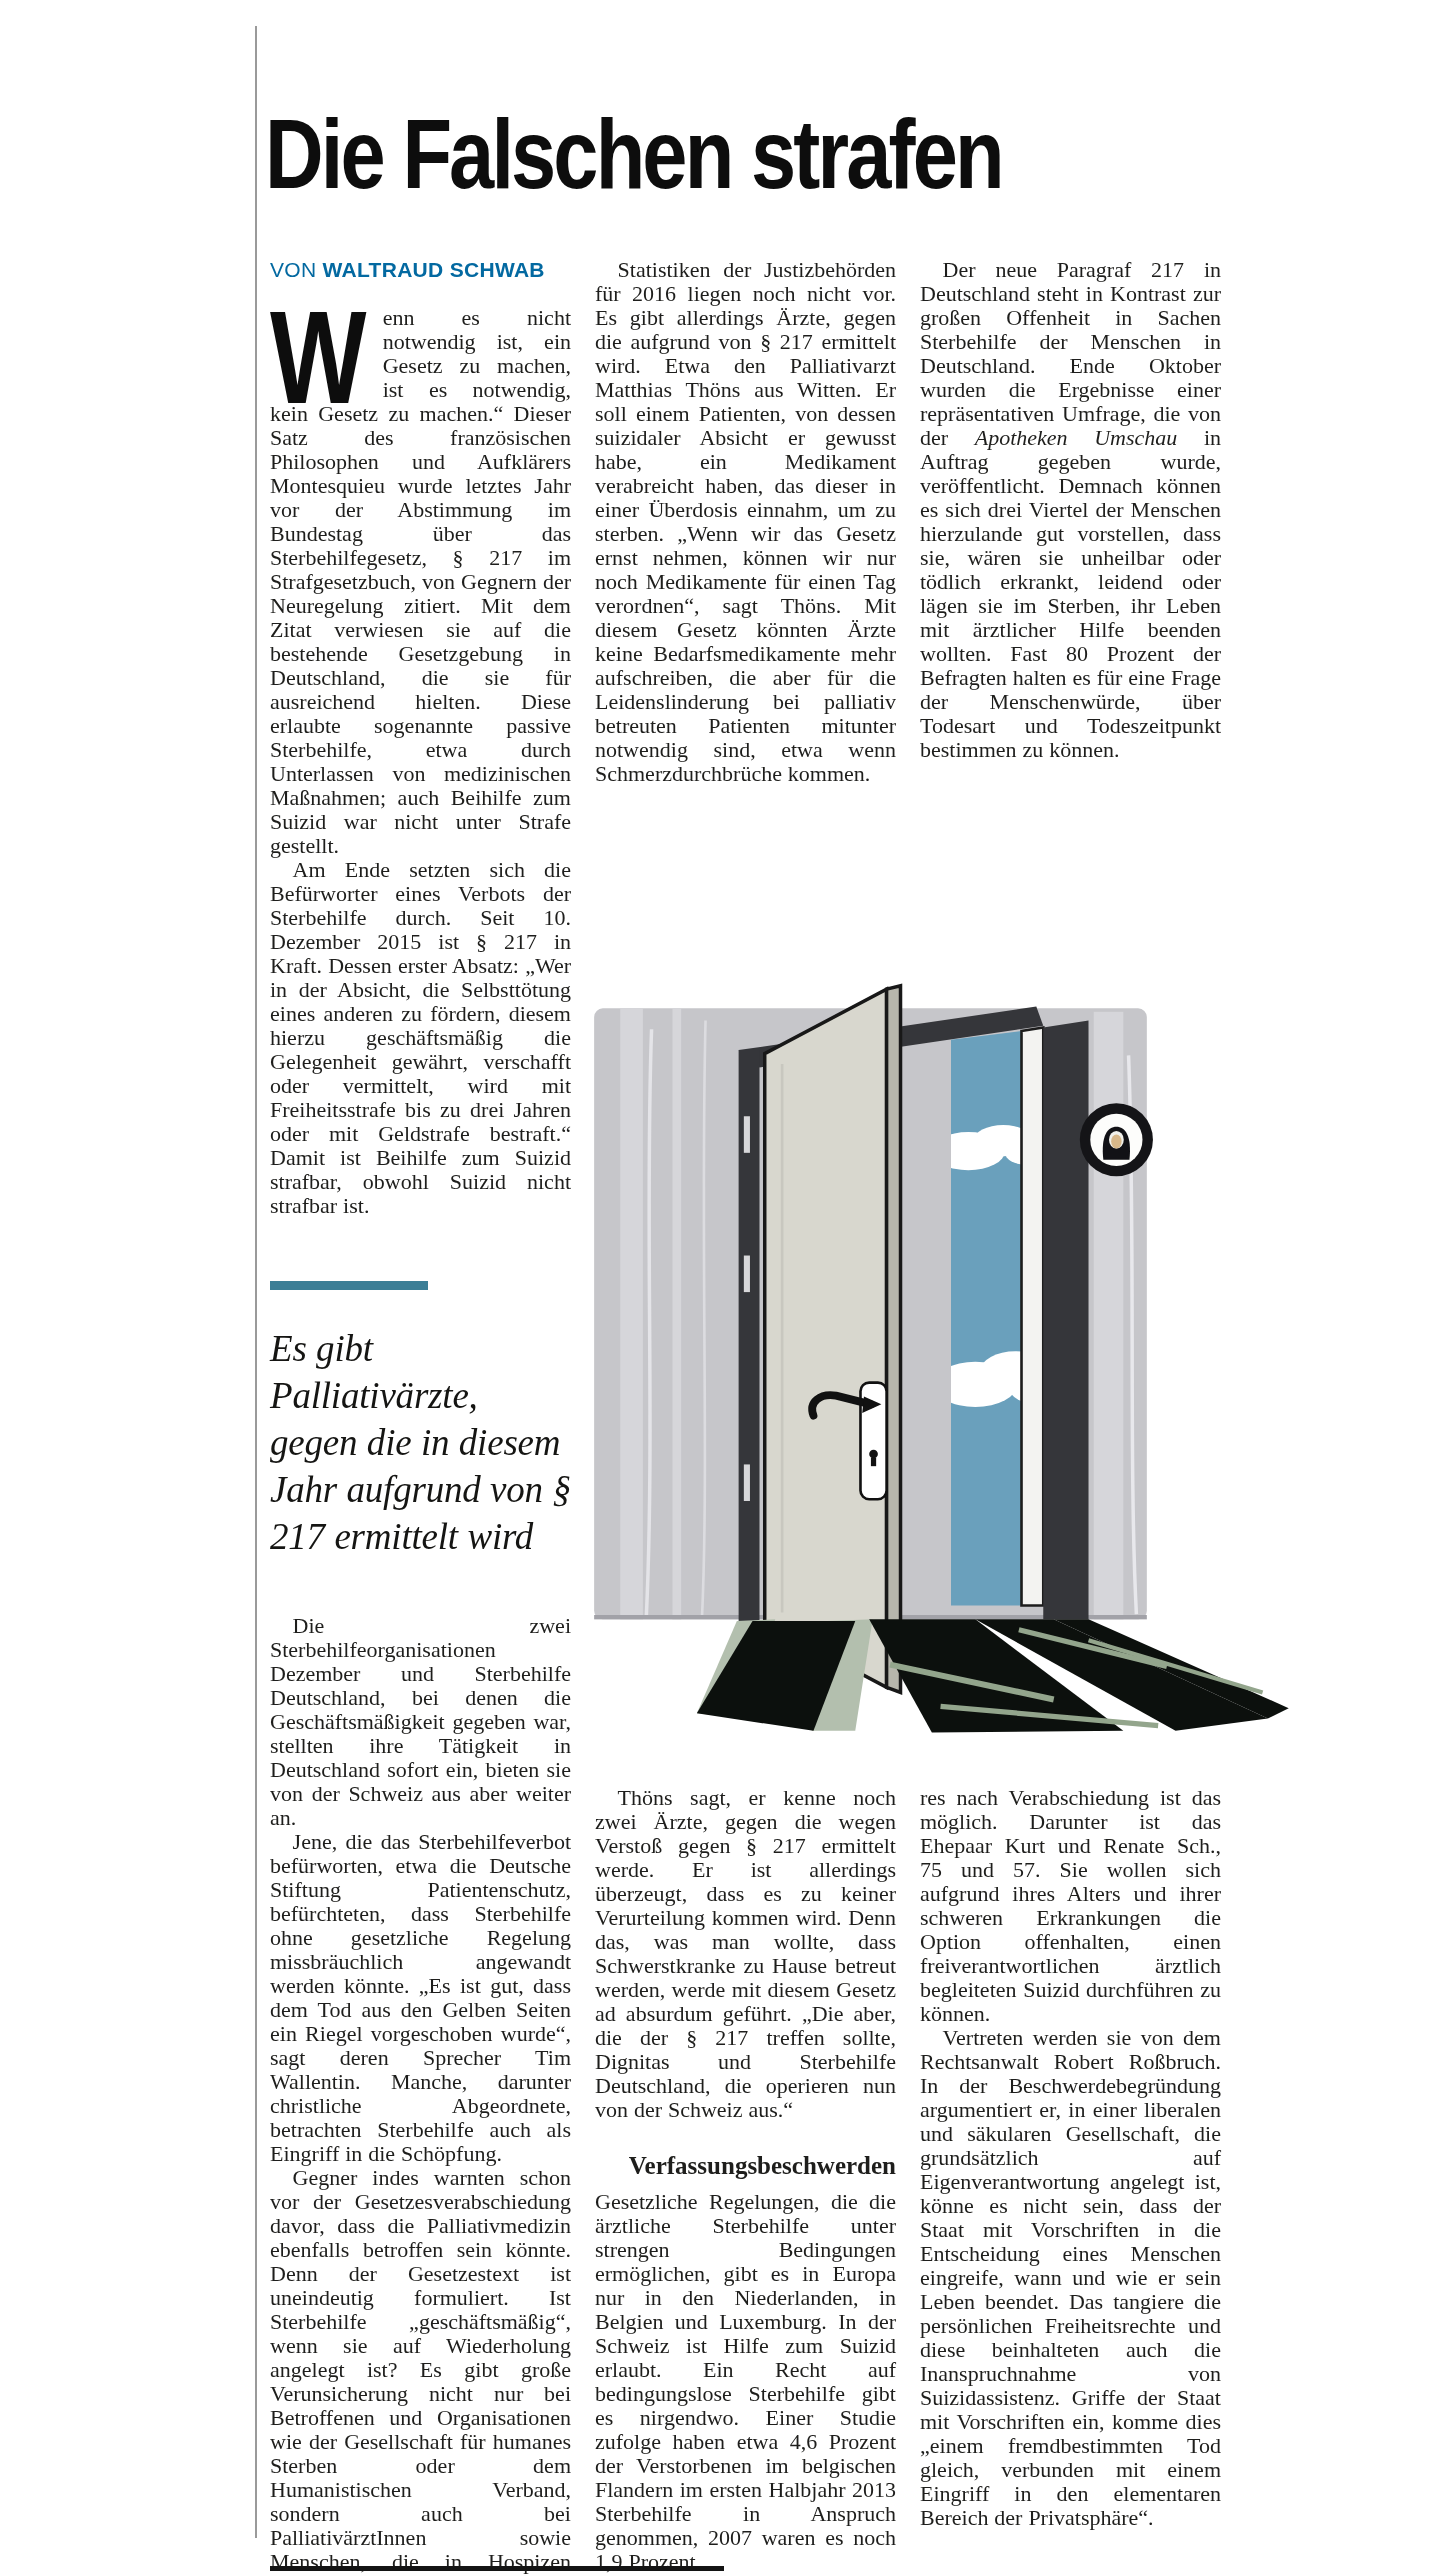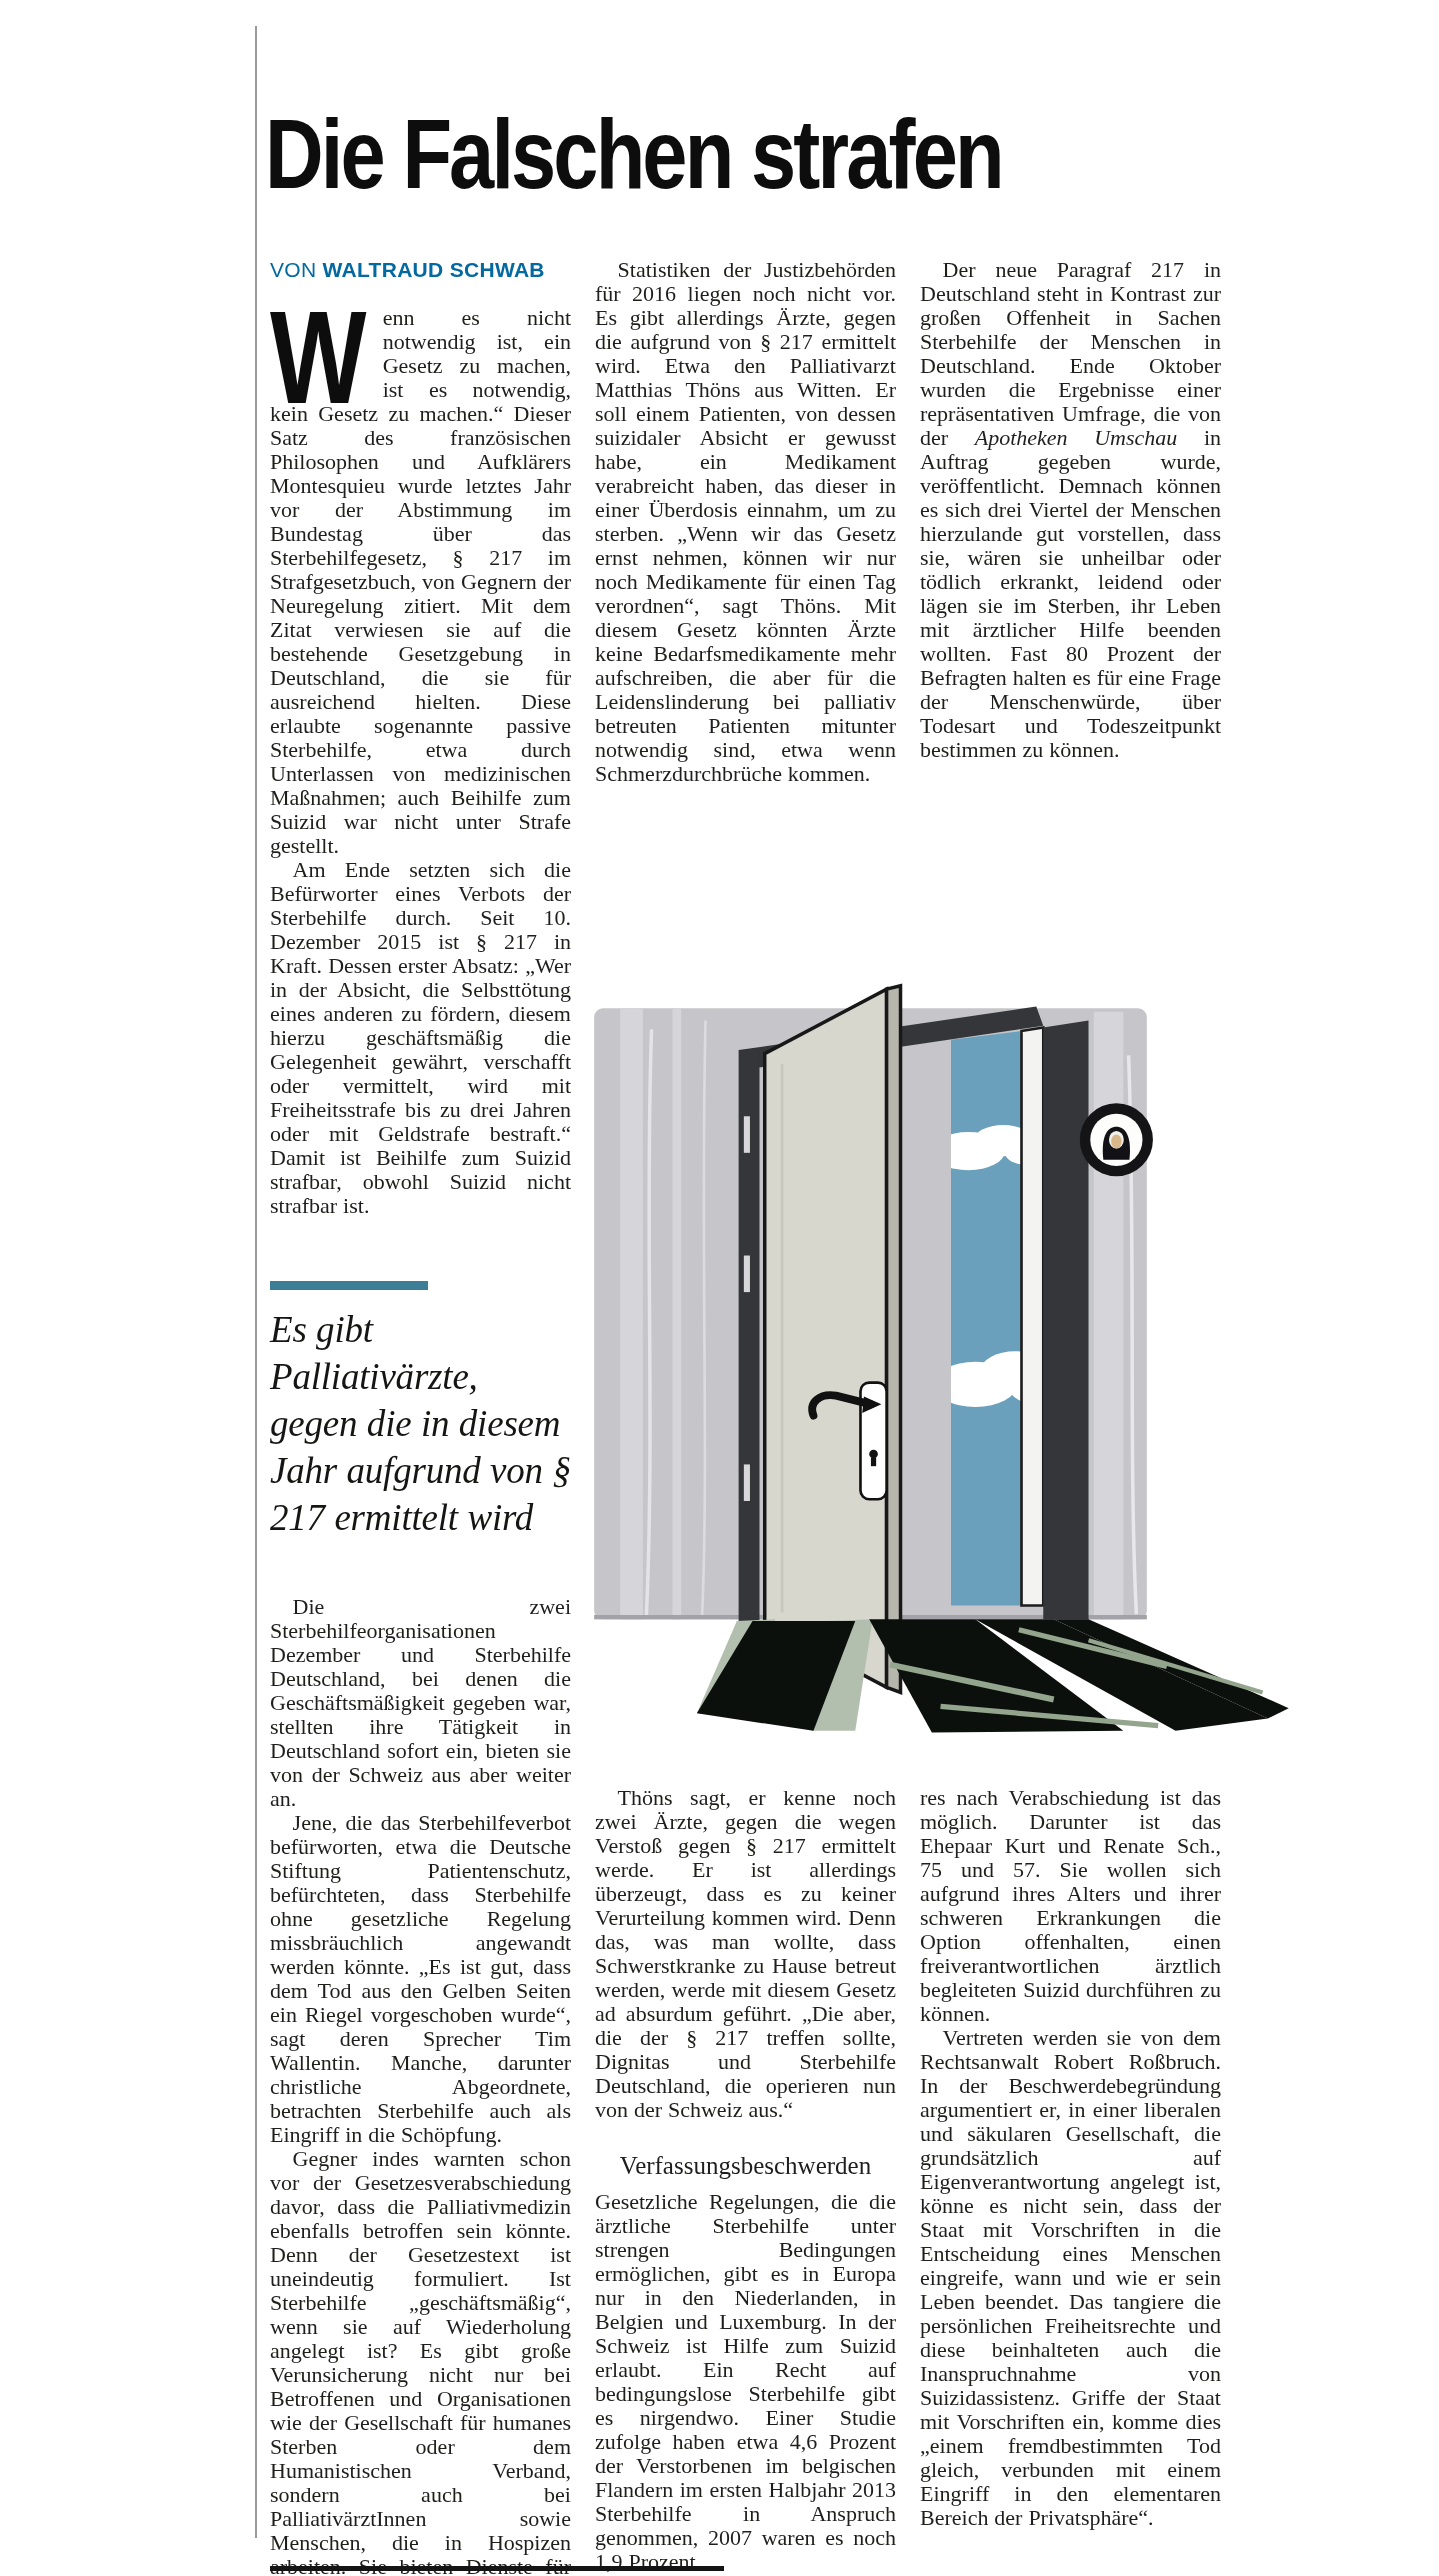--- a/index.html
+++ b/index.html
@@ -31,23 +31,23 @@
   .col2t{left:595px;top:258px;}
   .col2b{left:595px;top:1786px;}
   .col3t{left:920px;top:258px;}
   .col3b{left:920px;top:1786px;}
   .dropcap-box{float:left;width:104px;height:92px;margin:3.5px 8.7px 0 0;overflow:visible;}
   .dropcap{display:inline-block;font-family:"Liberation Sans","DejaVu Sans",sans-serif;
            font-weight:700;font-size:131px;line-height:.73;color:#0d0d0d;
            transform:scaleX(.78);transform-origin:0 0;}
   .quote-block{margin-top:63px;margin-bottom:54px;text-align:left;}
   .teal-bar{width:158px;height:8.7px;background:var(--teal-bar);}
-  .pull-quote{margin-top:16px;font-style:italic;font-size:37px;line-height:47px;
+  .pull-quote{margin-top:35px;font-style:italic;font-size:37px;line-height:47px;
               color:#151513;letter-spacing:-0.2px;text-align:left;hyphens:none;}
-  .subhead{font-weight:400;font-size:25px;line-height:28px;margin:30px 0 10.4px 0;text-align:center;}
+  .subhead{font-weight:700;font-size:25px;line-height:28px;margin:30px 0 10.4px 0;text-align:right;}
   .ital{font-style:italic;margin-top:20px;}
   .illustration{position:absolute;left:566px;top:977px;width:723px;height:759px;}
   .illustration svg{display:block;width:100%;height:100%;}
   .bottom-rule{position:absolute;left:270px;top:2566px;width:454px;height:5.2px;background:#141414;}
 </style>
 </head>
 <body>
 
 <div class="page">
 

